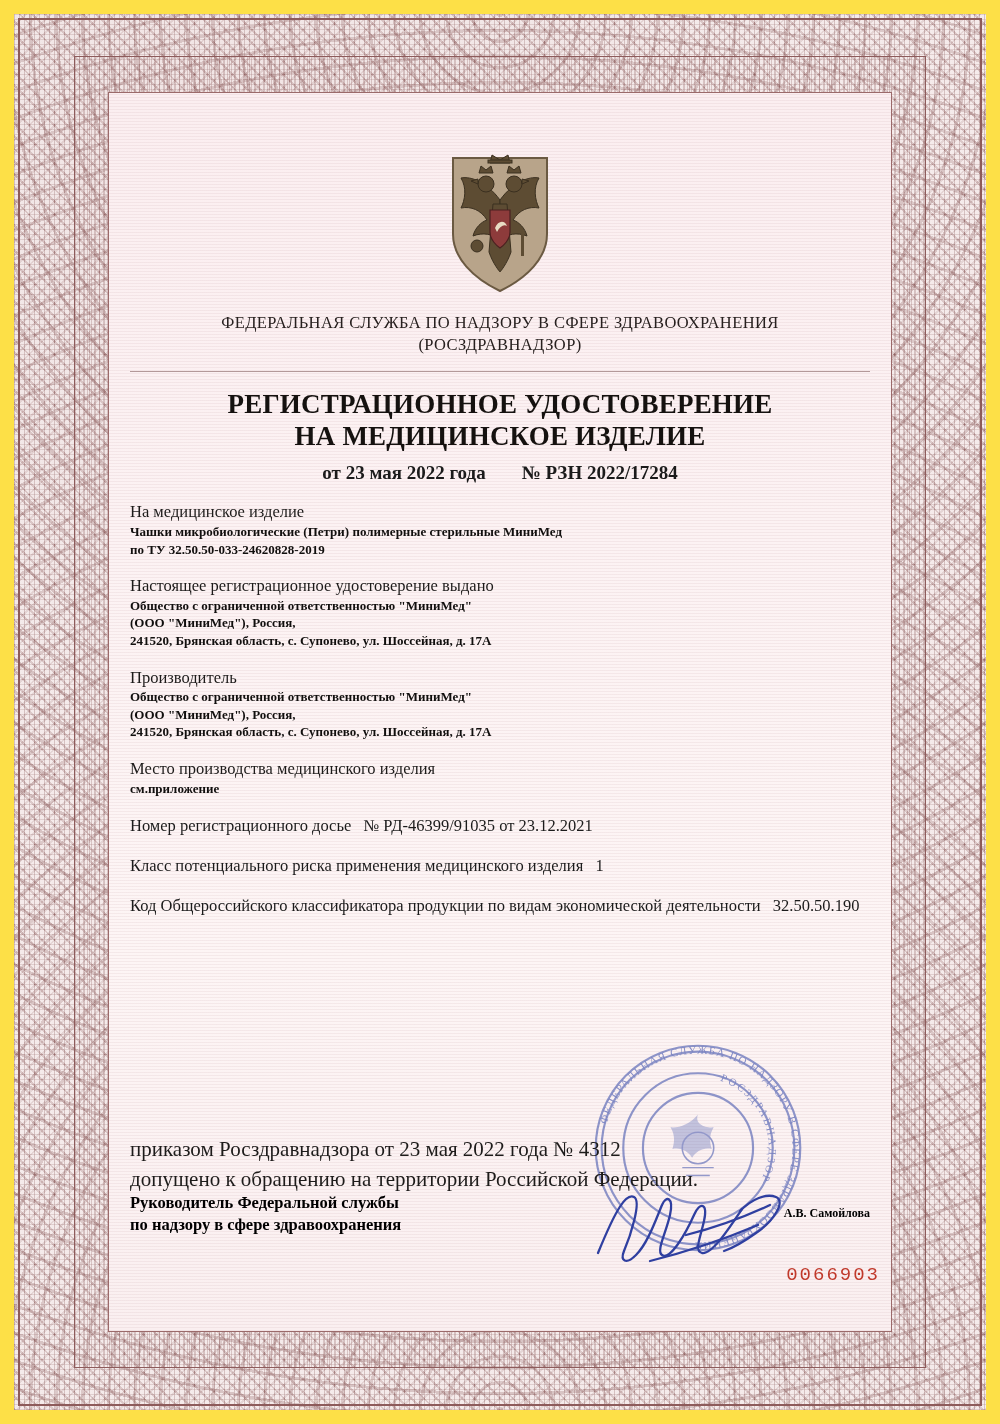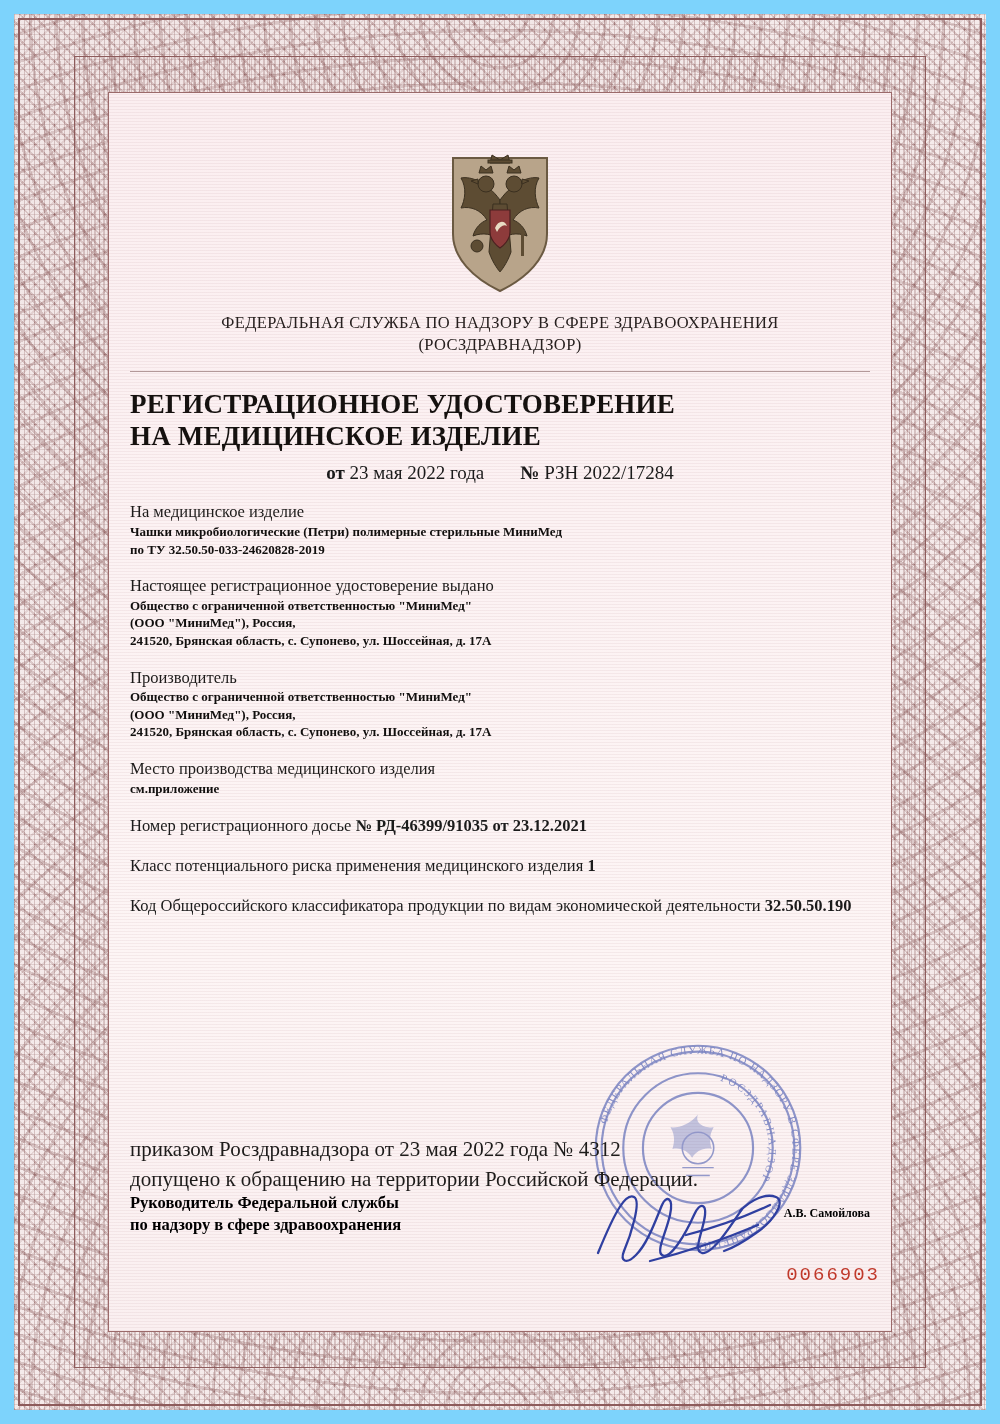--- a/index.html
+++ b/index.html
@@ -8,21 +8,21 @@
     background: #ffffff;
   }
   body {
     font-family: "Liberation Serif", serif;
   }
   .page {
     position: relative;
     width: 1000px;
     height: 1424px;
     overflow: hidden;
-    background: #7dd3fc;
+    background: #fde047;
   }
 
   
   .border-outer {
     position: absolute;
     left: 14px; top: 14px;
     width: 972px; height: 1396px;
     background:
       repeating-linear-gradient(90deg,
         rgba(150,104,104,0.55) 0px, rgba(150,104,104,0.55) 1px,
@@ -126,55 +126,56 @@
     line-height: 1.35;
     color: #27201f;
   }
   .hr {
     height: 1px;
     background: #9b7b7b;
     margin: 14px 0 16px 0;
     opacity: .75;
   }
   .title {
+    text-align: center;
     font-weight: bold;
     font-size: 27px;
     line-height: 1.22;
     letter-spacing: 0.2px;
     color: #15110f;
   }
   .date-row {
     display: flex;
     justify-content: center;
     align-items: baseline;
     gap: 36px;
     margin-top: 9px;
     font-size: 19px;
   }
   .date-row .lbl { font-weight: bold; }
-  .date-row .val { font-weight: normal; }
+  .date-row .val { font-weight: bold; }
 
   
   .block { margin-top: 17px; }
   .lead {
     font-size: 16.5px;
     line-height: 1.3;
     color: #1d1b1a;
   }
   .strong {
     font-weight: bold;
     font-size: 13px;
     line-height: 1.36;
     color: #110f0e;
   }
   .mixed {
     font-size: 16.5px;
     line-height: 1.4;
   }
-  .mixed b { font-weight: bold; }
+  .mixed b { font-weight: normal; margin-left: 8px; }
 
   
   .stamp {
     position: absolute;
     left: 580px;
     top: 1030px;
     width: 236px;
     height: 236px;
     pointer-events: none;
     opacity: .72;

